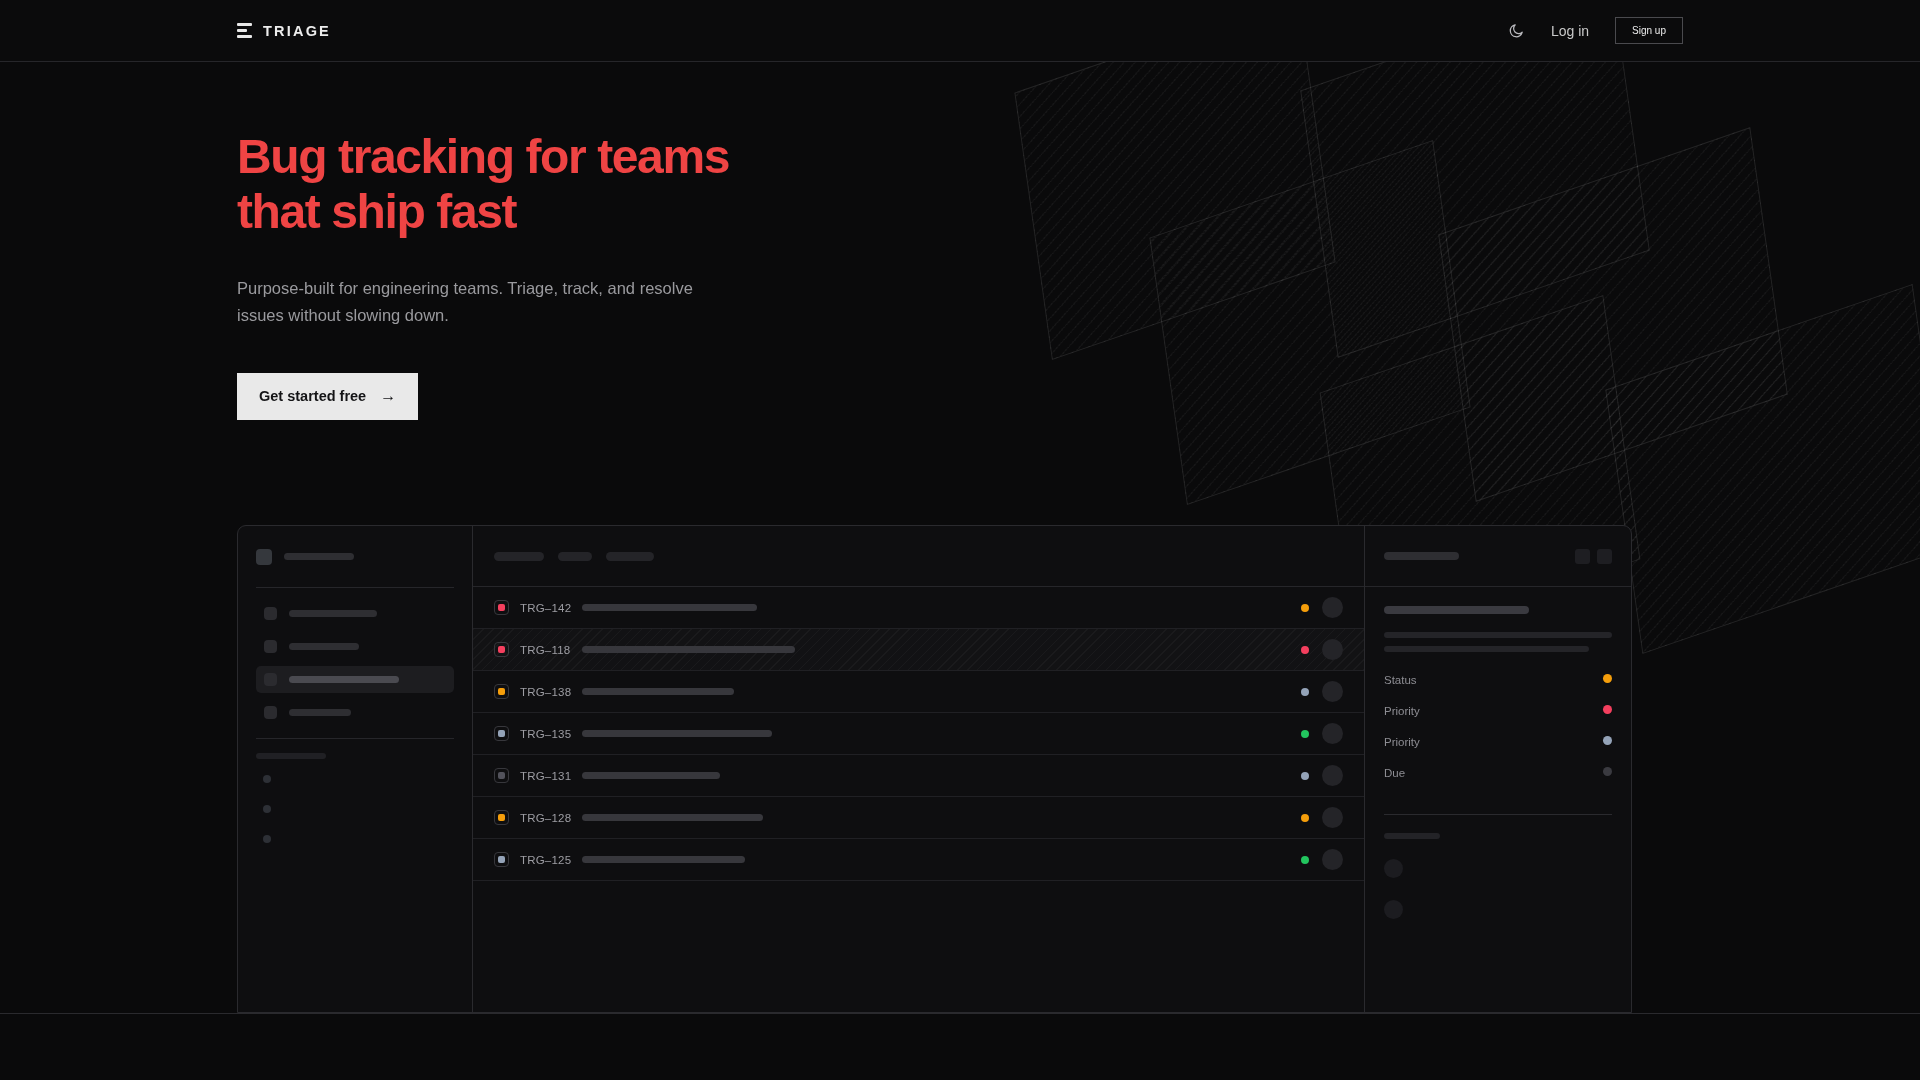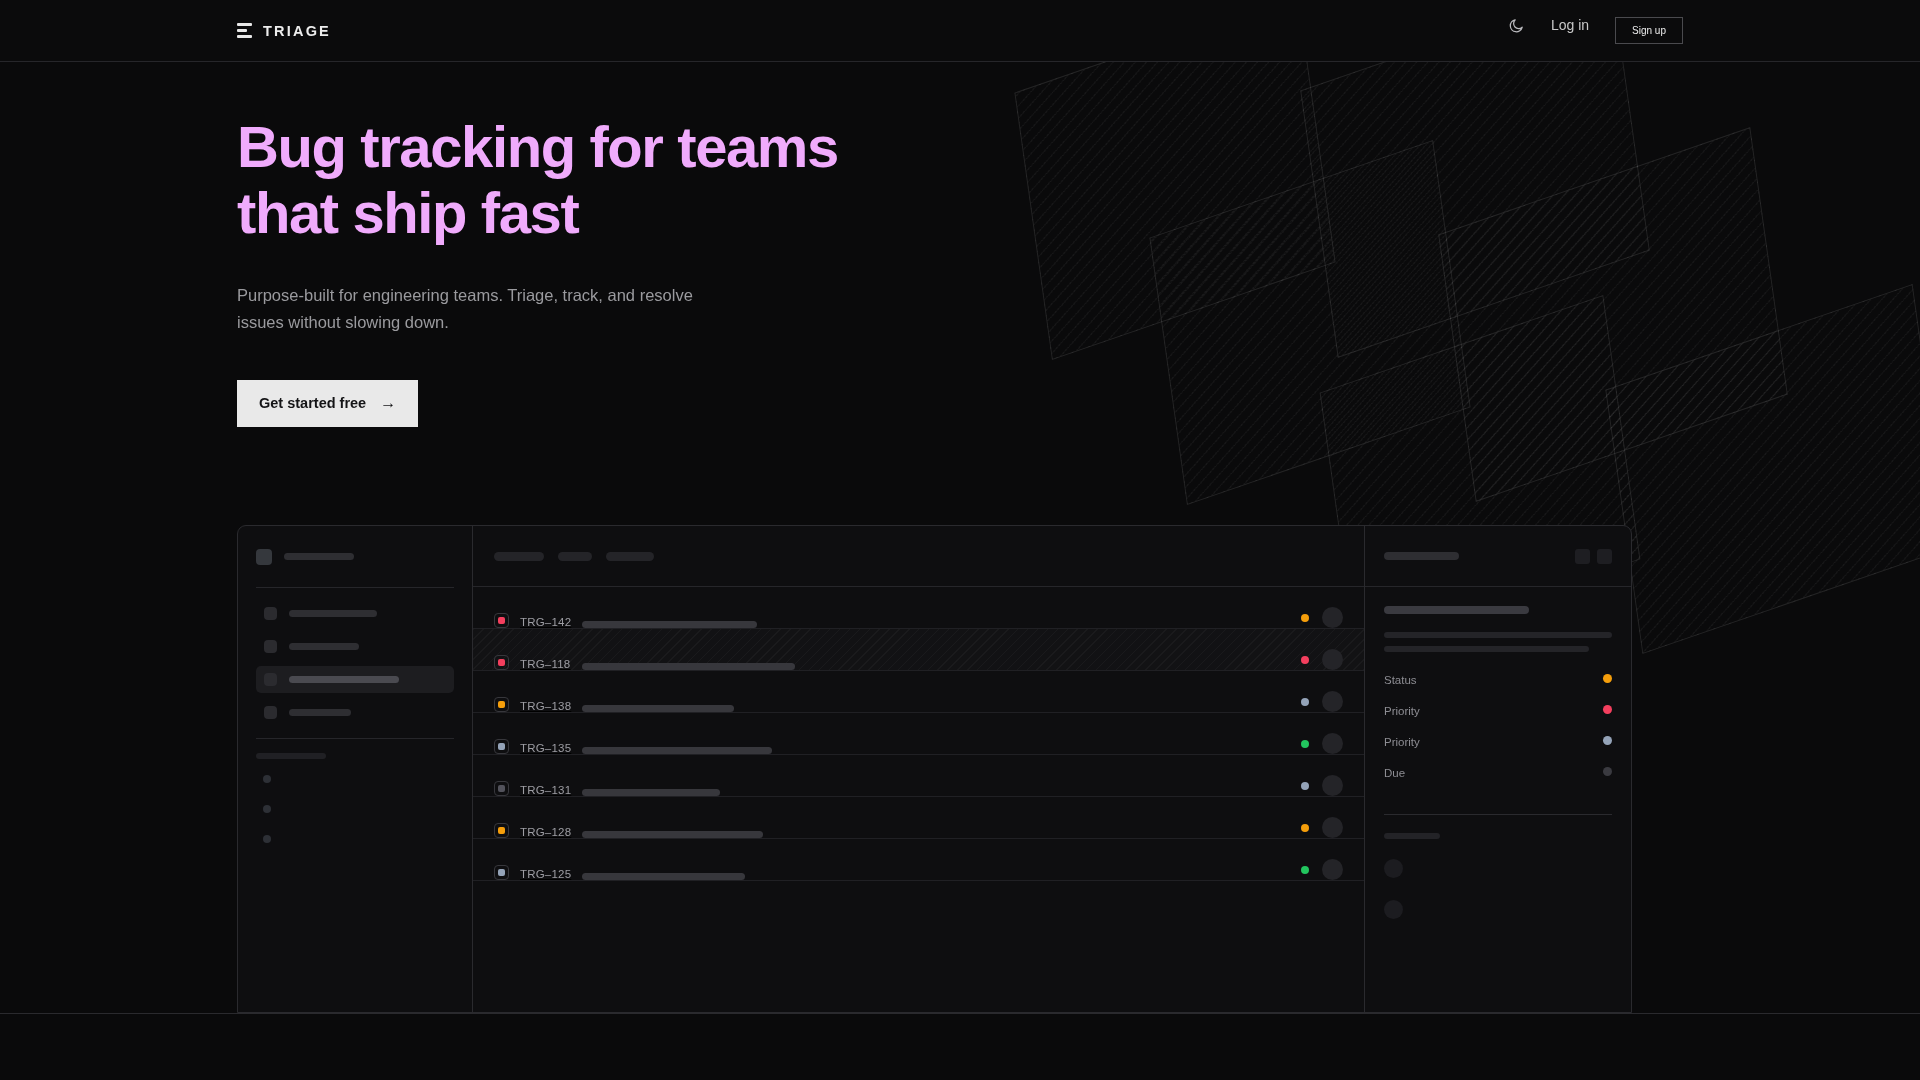--- a/index.html
+++ b/index.html
@@ -36,35 +36,35 @@
     padding: 0 237px;
     background: #0b0b0c;
   }
   .brand { display: flex; align-items: center; gap: 11px; }
   .brand-mark { display: flex; flex-direction: column; gap: 3px; width: 15px; }
   .brand-mark i { display: block; height: 3px; background: #e8e8e8; border-radius: 1px; }
   .brand-mark i:nth-child(1) { width: 15px; }
   .brand-mark i:nth-child(2) { width: 10px; }
   .brand-mark i:nth-child(3) { width: 15px; }
   .brand-name { color: #ededed; font-size: 14.5px; font-weight: 700; letter-spacing: 2.2px; }
-  .nav-right { margin-left: auto; display: flex; align-items: flex-start; gap: 26px; }
+  .nav-right { margin-left: auto; display: flex; align-items: center; gap: 26px; }
   .moon-icon { width: 17px; height: 17px; display: block; cursor: pointer; }
   .login-link { color: #c9c9c9; font-size: 14px; text-decoration: none; cursor: pointer; }
   .signup-btn {
     border: 1px solid #4a4a4e; background: transparent; color: #ededed;
     font-size: 10px; padding: 7px 16px; cursor: pointer;
     font-family: "Liberation Sans", sans-serif;
   }
 
   
   .hero { position: relative; z-index: 3; padding: 0 237px; }
   .hero h1 {
-    margin-top: 52px;
-    font-size: 58px; line-height: 1.14; font-weight: 700;
-    color: #f0abfc; letter-spacing: -1.4px; max-width: 740px;
+    margin-top: 68px;
+    font-size: 48px; line-height: 1.14; font-weight: 700;
+    color: #ef4444; letter-spacing: -1.4px; max-width: 740px;
   }
   .hero p {
     margin-top: 36px; font-size: 16.5px; line-height: 1.62;
     color: #9a9a9e; max-width: 470px;
   }
   .cta {
     margin-top: 44px; display: inline-flex; align-items: center; gap: 14px;
     background: #e9e9e9; color: #141416; border: none;
     font-size: 14.5px; font-weight: 700; padding: 0 22px; height: 47px;
     cursor: pointer; font-family: "Liberation Sans", sans-serif; justify-content: center;
@@ -92,24 +92,23 @@
   .mk-section { padding-top: 14px; }
   .mk-section-label { height: 6px; width: 70px; border-radius: 3px; background: #202024; margin-bottom: 16px; }
   .mk-mini-dots { display: flex; flex-direction: column; gap: 22px; padding-left: 7px; }
   .mk-mini-dot { width: 8px; height: 8px; border-radius: 50%; background: #2d3036; }
 
   
   .mk-list { flex: 1 1 auto; border-right: 1px solid #2a2a2e; display: flex; flex-direction: column; }
   .mk-list-head { height: 61px; border-bottom: 1px solid #26262a; display: flex; align-items: center; gap: 14px; padding: 0 21px; }
   .mk-pill { height: 9px; border-radius: 5px; background: #242428; }
   .mk-row {
-    display: flex; align-items: flex-end; gap: 0;
+    display: flex; align-items: center; gap: 0;
     height: 42px; padding: 0 21px; border-bottom: 1px solid #202024; position: relative;
     cursor: pointer;
-    text-decoration: underline;
   }
   .mk-row.selected {
     background-image: repeating-linear-gradient(
       -45deg, rgba(255,255,255,0.035) 0px, rgba(255,255,255,0.035) 1px,
       rgba(255,255,255,0) 1px, rgba(255,255,255,0) 7px);
     background-color: #121214;
   }
   .pr-box {
     width: 15px; height: 15px; border-radius: 4px; border: 1px solid #37373c;
     display: flex; align-items: center; justify-content: center; flex: 0 0 15px;

